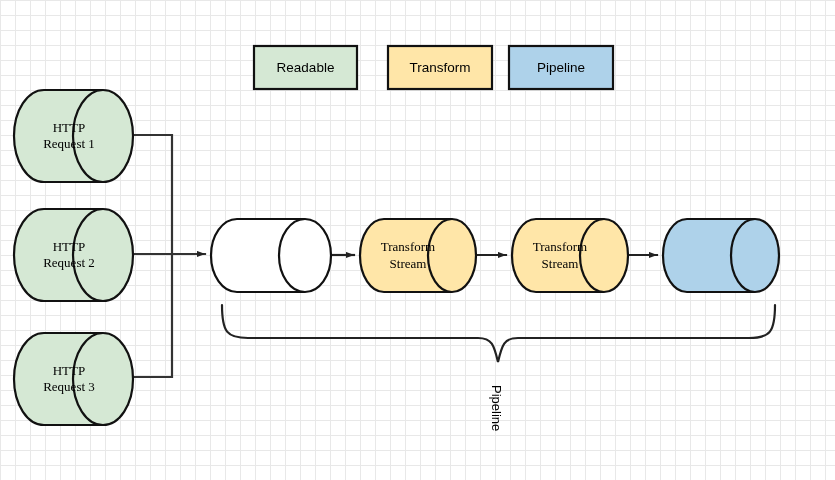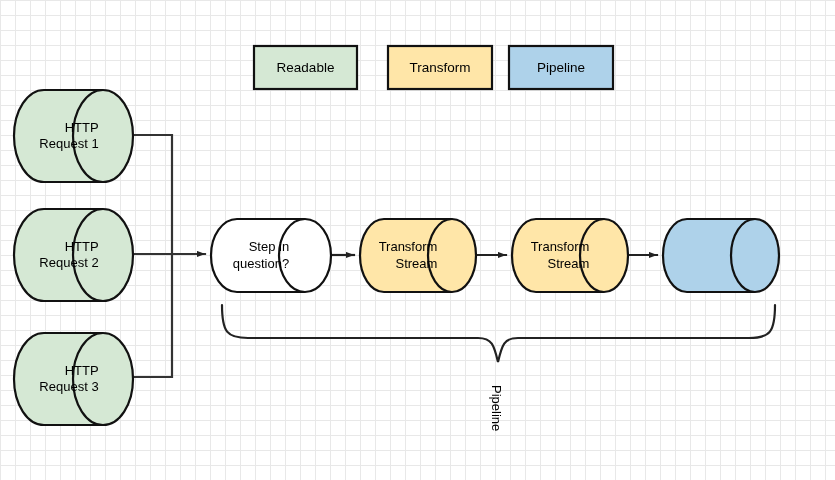--- a/index.html
+++ b/index.html
@@ -27,22 +27,22 @@
     left: 0;
     top: 0;
     width: 835px;
     height: 480px;
   }
   .shape-label {
     position: absolute;
     display: flex;
     align-items: center;
     justify-content: center;
-    text-align: right;
-    font-family: Liberation Sans, sans-serif;
+    text-align: center;
+    font-family: Liberation Serif, serif;
     font-size: 13px;
     color: #000000;
     line-height: 1.25;
     pointer-events: none;
     white-space: pre-line;
   }
   .legend-label {
     position: absolute;
     display: flex;
     align-items: center;
@@ -139,22 +139,20 @@
   <div class="legend-label" style="left:388px; top:46px; width:104px; height:43px;">Transform</div>
   <div class="legend-label" style="left:509px; top:46px; width:104px; height:43px;">Pipeline</div>
 
   <div class="shape-label" style="left:24px; top:90px; width:90px; height:92px;">HTTP
 Request 1</div>
   <div class="shape-label" style="left:24px; top:209px; width:90px; height:92px;">HTTP
 Request 2</div>
   <div class="shape-label" style="left:24px; top:333px; width:90px; height:92px;">HTTP
 Request 3</div>
 
-  <div class="shape-label" style="left:216px; top:219px; width:90px; height:73px;">Step in
-question?</div>
   <div class="shape-label" style="left:364px; top:219px; width:88px; height:73px;">Transform
 Stream</div>
   <div class="shape-label" style="left:516px; top:219px; width:88px; height:73px;">Transform
 Stream</div>
 
   <div class="brace-label" style="left:504px; top:385px;">Pipeline</div>
 
 </div>
 
 </body></html>

